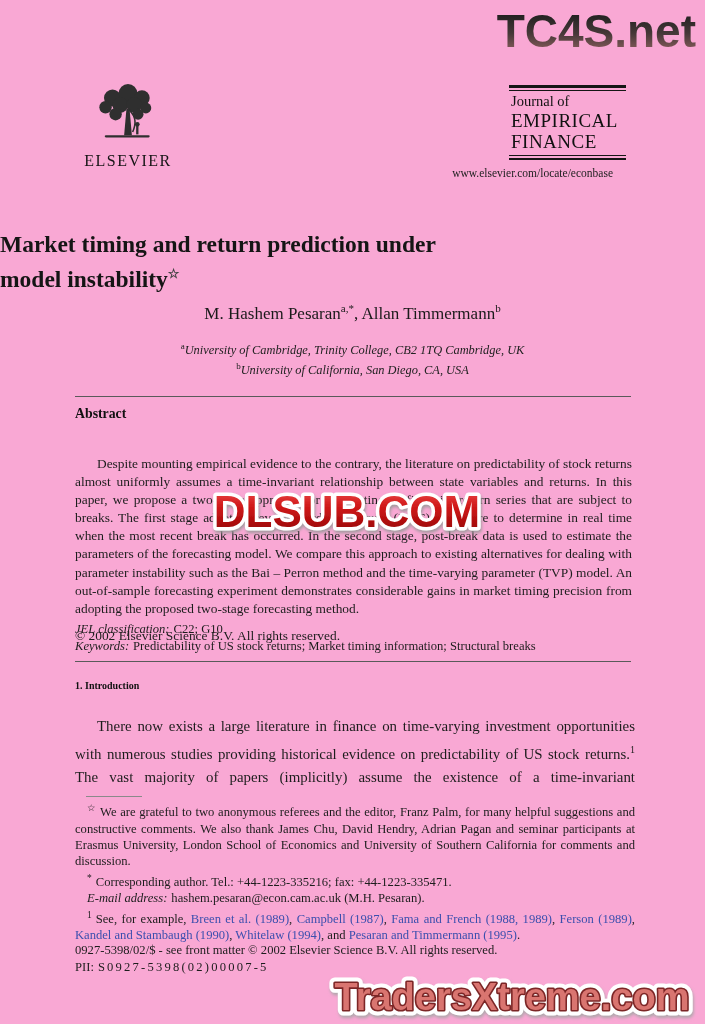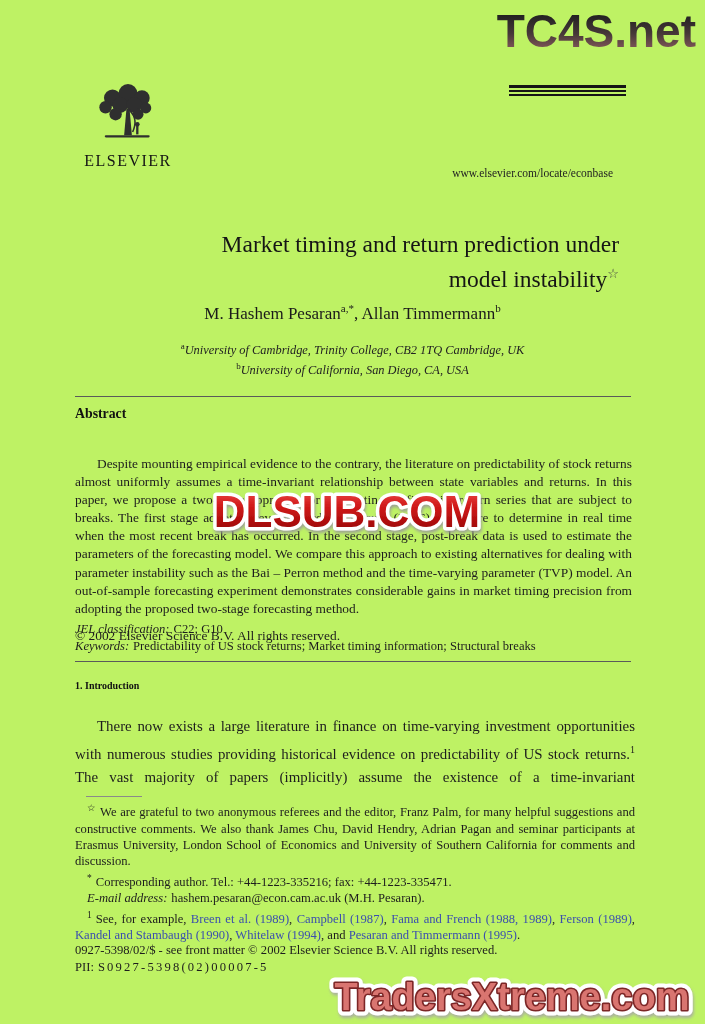--- a/index.html
+++ b/index.html
@@ -1,35 +1,35 @@
 <!DOCTYPE html>
 <html><head>
 <meta charset="utf-8">
 <style>
   html,body{margin:0;padding:0;background:#ffffff;}
-  .page{position:relative;width:705px;height:1024px;background:#bef264;overflow:hidden;
+  .page{position:relative;width:705px;height:1024px;background:#f9a8d4;overflow:hidden;
         font-family:"Liberation Serif",serif;color:#1d1d1d;}
 
   
   .wm-top{position:absolute;top:2px;right:4px;}
   .elsevier{position:absolute;left:82px;top:84px;width:92px;text-align:center;}
   .elsevier-name{margin-top:2px;font-size:16px;letter-spacing:1.5px;color:#141414;}
   .citation{position:absolute;left:0;top:149px;width:705px;text-align:center;font-size:13.5px;color:#222;}
   .journal-box{position:absolute;left:509px;top:85px;width:117px;}
   .rule-thick{height:2.5px;background:#151515;}
   .rule-thin{height:1px;background:#151515;}
   .rule-gap{height:2px;}
   .jb-text{padding:2px 0 3px 2px;}
   .jb1{font-size:14.5px;line-height:17px;color:#111;}
   .jb2,.jb3{font-size:19px;line-height:21px;letter-spacing:0.5px;color:#111;}
   .website{position:absolute;right:92px;top:167px;font-size:11.5px;color:#222;}
 
   
-  .title{position:absolute;left:0;top:229px;width:619px;text-align:right;
-         font-size:23.5px;line-height:30px;color:#151515;}
+  .title{position:absolute;left:0;top:229px;width:619px;text-align:left;
+         font-size:23.5px;line-height:30px;color:#151515;font-weight:bold;}
   .title .star{font-size:13px;vertical-align:super;color:#444;}
   .authors{position:absolute;left:0;top:302px;width:705px;text-align:center;font-size:17px;color:#1a1a1a;}
   .authors sup{font-size:11px;}
   .affils{position:absolute;left:0;top:338px;width:705px;text-align:center;
           font-style:italic;font-size:12.4px;line-height:16px;color:#222;}
   .affils sup{font-size:9px;font-style:normal;}
 
   
   .hr1{position:absolute;left:75px;top:396px;width:556px;height:1px;background:#5a5a5a;}
   .hr2{position:absolute;left:75px;top:661px;width:556px;height:1px;background:#5a5a5a;}
@@ -106,20 +106,25 @@
       <path d="M52 34 C60 42 61 50 56 62" stroke="#2f2f2f" stroke-width="2" fill="none"></path>
     </svg>
     <div class="elsevier-name">ELSEVIER</div>
   </div>
 
 
   <div class="journal-box">
     <div class="rule-thick"></div>
     <div class="rule-gap"></div>
     <div class="rule-thin"></div>
+    <div class="jb-text">
+      <div class="jb1">Journal of</div>
+      <div class="jb2">EMPIRICAL</div>
+      <div class="jb3">FINANCE</div>
+    </div>
     <div class="rule-thin"></div>
     <div class="rule-gap"></div>
     <div class="rule-thick"></div>
   </div>
   <div class="website">www.elsevier.com/locate/econbase</div>
 
   <div class="title">
     <div>Market timing and return prediction under</div>
     <div><span>model instability</span><sup class="star">☆</sup></div>
   </div>

